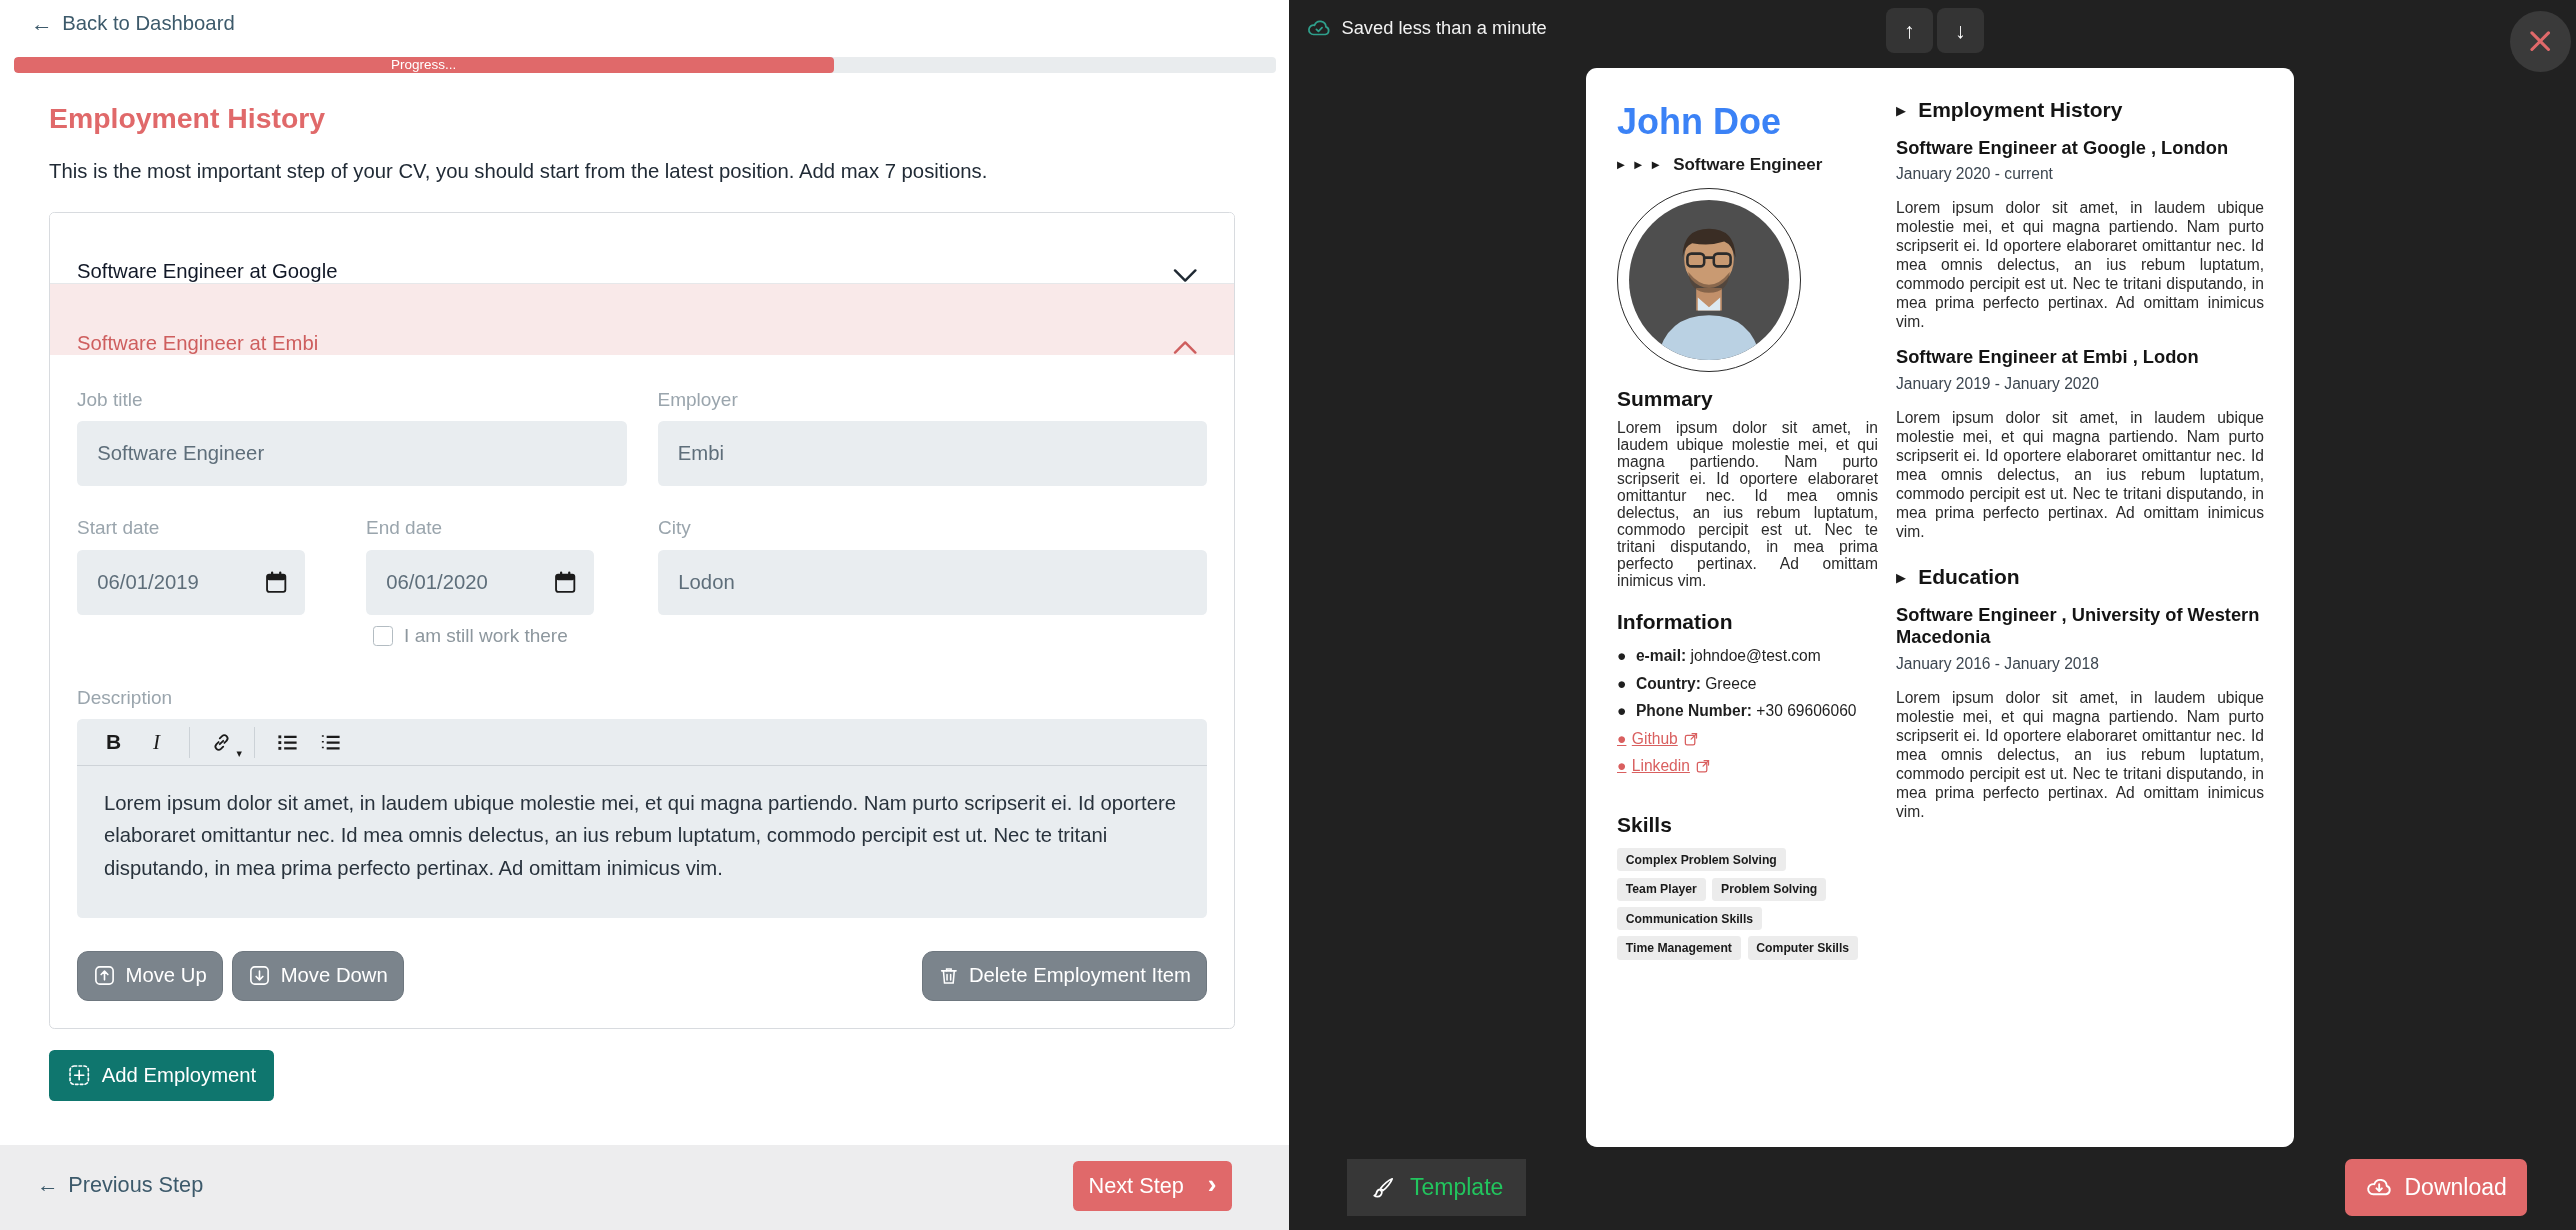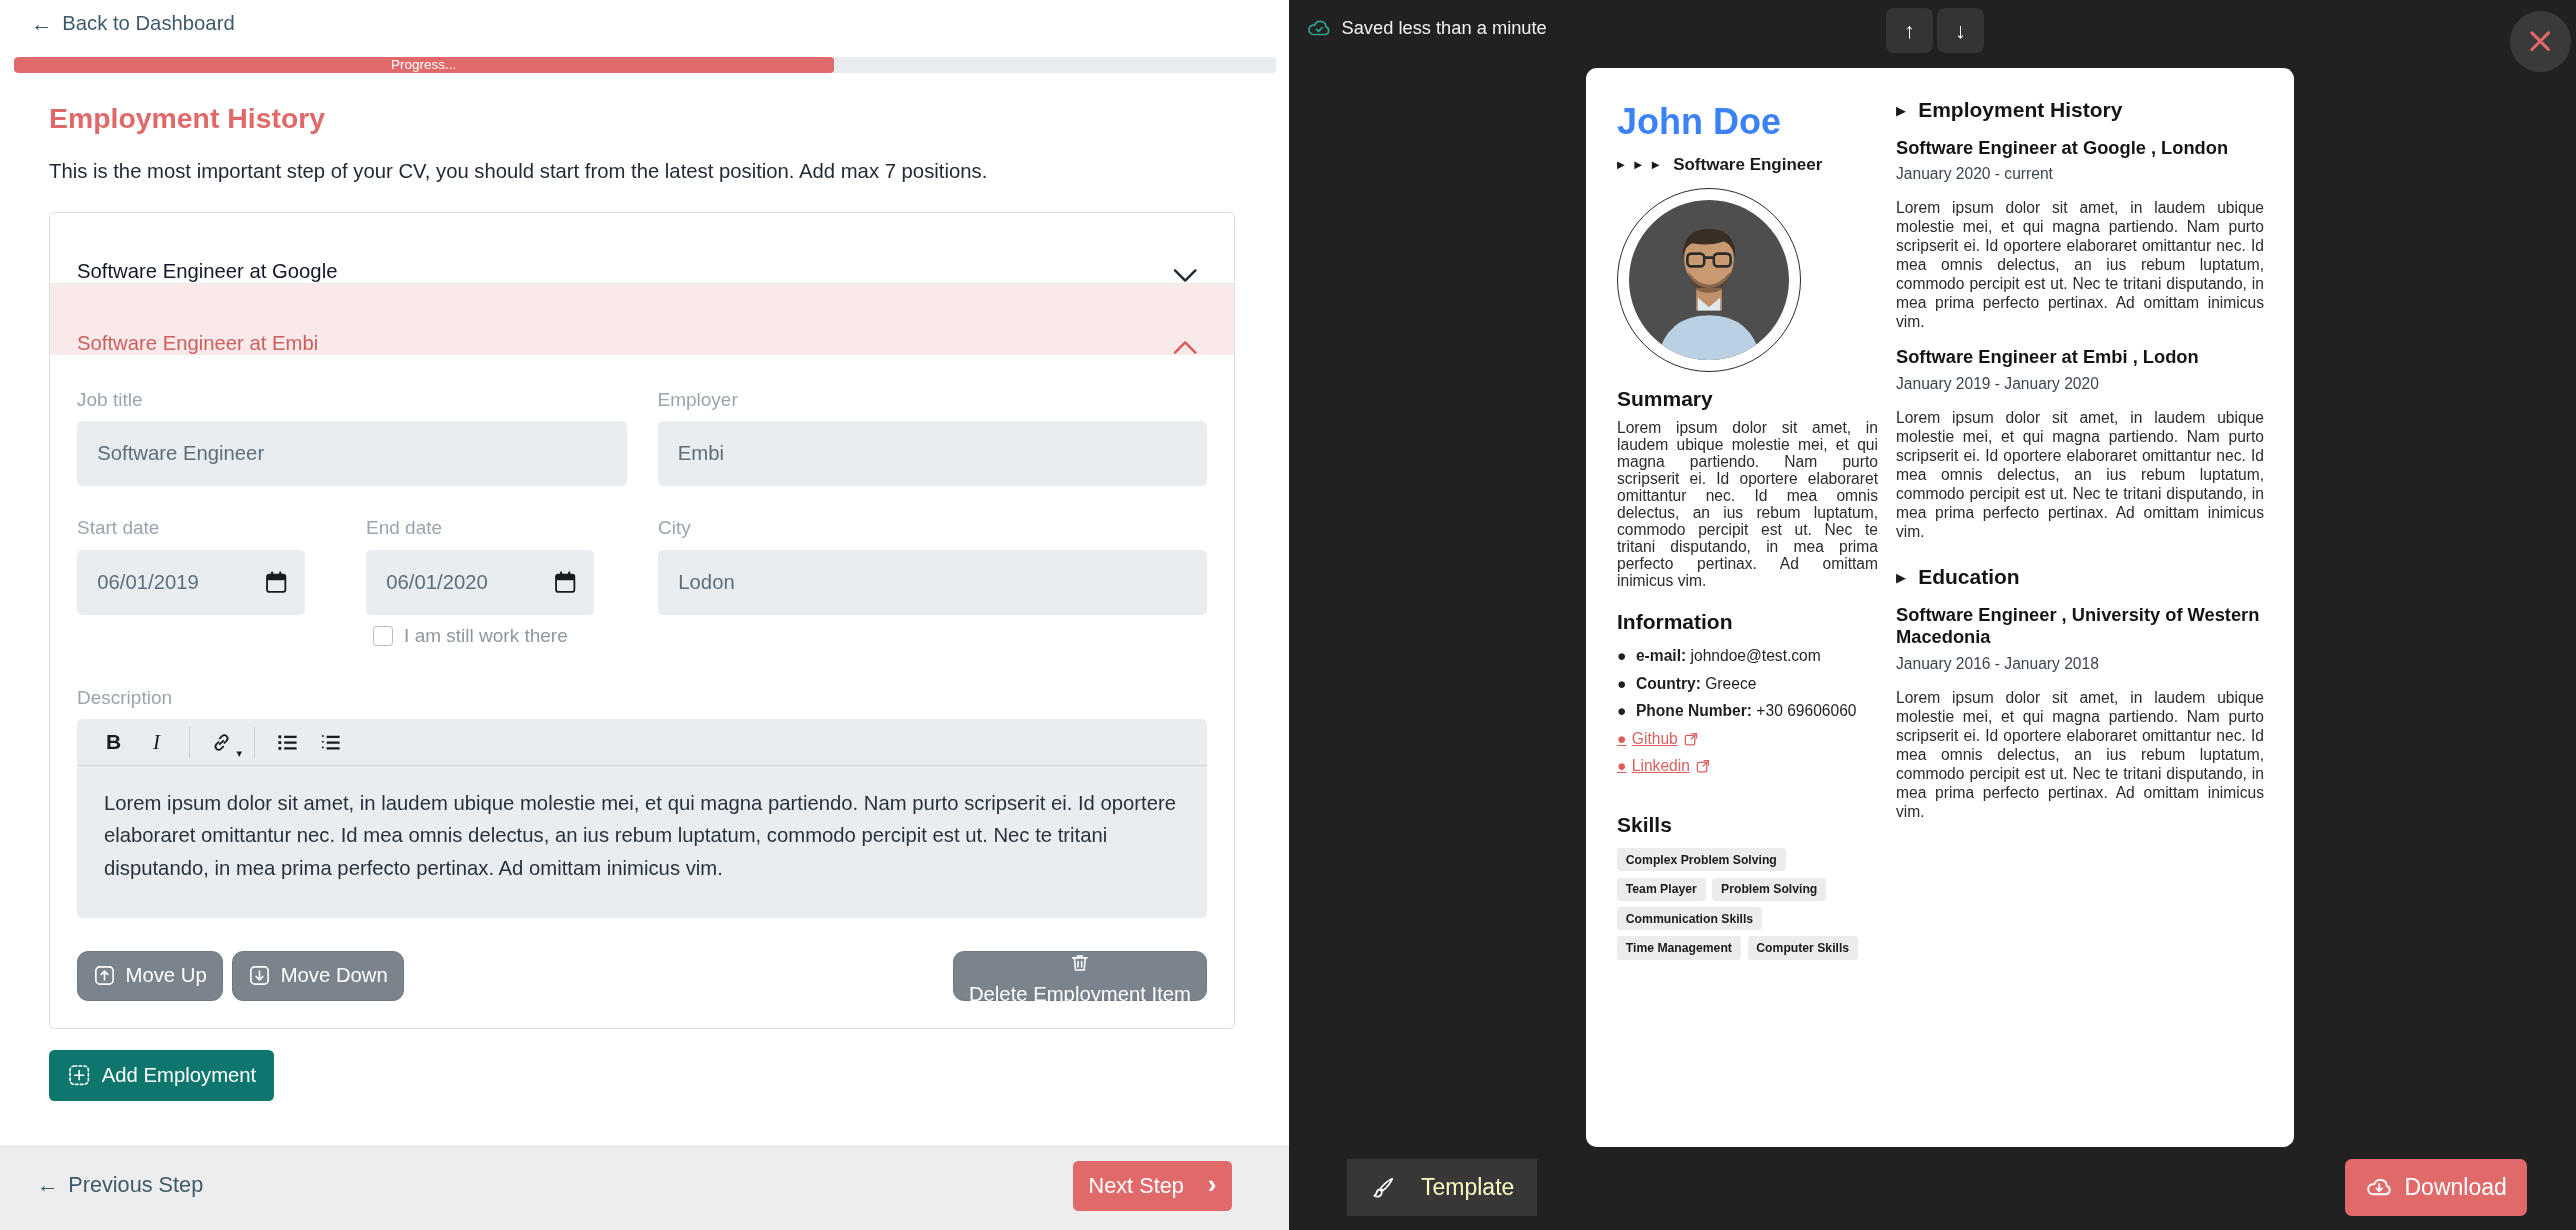--- a/index.html
+++ b/index.html
@@ -55,21 +55,21 @@
   .tb-sep { width:0.7px; height:31px; background:#ccd2d7; margin:0 10.8px; }
   .tb-link { position:relative; }
   .tb-caret { position:absolute; right:1.4px; bottom:1.4px; font-size:10.8px; color:#1b1b1b; }
   .editor-content { height:152px; background:#e9edf0; padding:20.3px 27px; font-size:20.3px;
                     line-height:32.5px; color:#28323c; overflow:hidden; }
 
   .item-btn-row { margin-top:32.5px; display:flex; gap:9.5px; }
   .btn-gray { height:50px; background:#7b848c; border:0.7px solid #6e777f; color:#fff; border-radius:11px;
               font-size:20.3px; display:flex; align-items:center; gap:9.5px; padding:0 15px; cursor:pointer;
               font-family:"Liberation Sans",sans-serif; }
-  .btn-delete { margin-left:auto;flex-direction:column; }
+  .btn-delete { margin-left:auto; }
 
   .add-btn { position:absolute; left:49px; top:1050px; height:51px; background:#0f766e; color:#fff;
              border:none; border-radius:5.4px; font-size:20.3px; display:flex; align-items:center; gap:10.8px;
              padding:0 17.6px; cursor:pointer; font-family:"Liberation Sans",sans-serif; }
 
   .left-footer { position:absolute; left:0; top:1145px; width:1289px; height:85px; background:#ededee; }
   .prev-link { position:absolute; left:37px; top:27px; display:flex; align-items:center; gap:9.5px;
                font-size:21.7px; color:#3d5a6b; cursor:pointer; }
   .next-btn { position:absolute; left:1073px; top:15.6px; width:159px; height:50px; background:#e0696a;
               color:#fff; border:none; border-radius:5.4px; font-size:21.7px; display:flex; align-items:center;
@@ -110,22 +110,22 @@
   .mt-skills { margin-top:38px; }
   .chips { margin-top:10.8px; display:flex; flex-wrap:wrap; gap:6.1px 6.8px; width:244px; }
   .chip { background:#ececec; border-radius:3.4px; padding:4.7px 8.8px; font-size:12.2px; font-weight:bold; color:#1a1a1a; }
   .cv-sec-head { display:flex; align-items:center; gap:12.2px; }
   .cv-sec-head .tri { font-size:13px; color:#1b1b1b; }
   .e-title { font-size:18.3px; font-weight:bold; color:#141414; margin-top:15px; line-height:22.3px; }
   .e-period { font-size:15.6px; color:#3c4650; margin-top:6.1px; }
   .e-desc { margin-top:15px; line-height:19px; }
   .mt-edu { margin-top:24.4px; }
 
-  .template-btn { position:absolute; left:58px; top:1159px; height:57px; background:#373737; color:#fef9c3;
-                  border:none; border-radius:0; font-size:23px; display:flex; align-items:center; gap:25px;
+  .template-btn { position:absolute; left:58px; top:1159px; height:57px; background:#373737; color:#22c55e;
+                  border:none; border-radius:0; font-size:23px; display:flex; align-items:center; gap:14px;
                   padding:0 23px; cursor:pointer; font-family:"Liberation Sans",sans-serif; }
   .download-btn { position:absolute; left:1056px; top:1159px; height:57px; background:#e0696a; color:#fff;
                   border:none; border-radius:6.8px; font-size:23px; display:flex; align-items:center; gap:10.8px;
                   padding:0 20.3px; cursor:pointer; font-family:"Liberation Sans",sans-serif; }
   svg { display:block; }
 </style>
 </head>
 <body>
 
 <div id="app">

